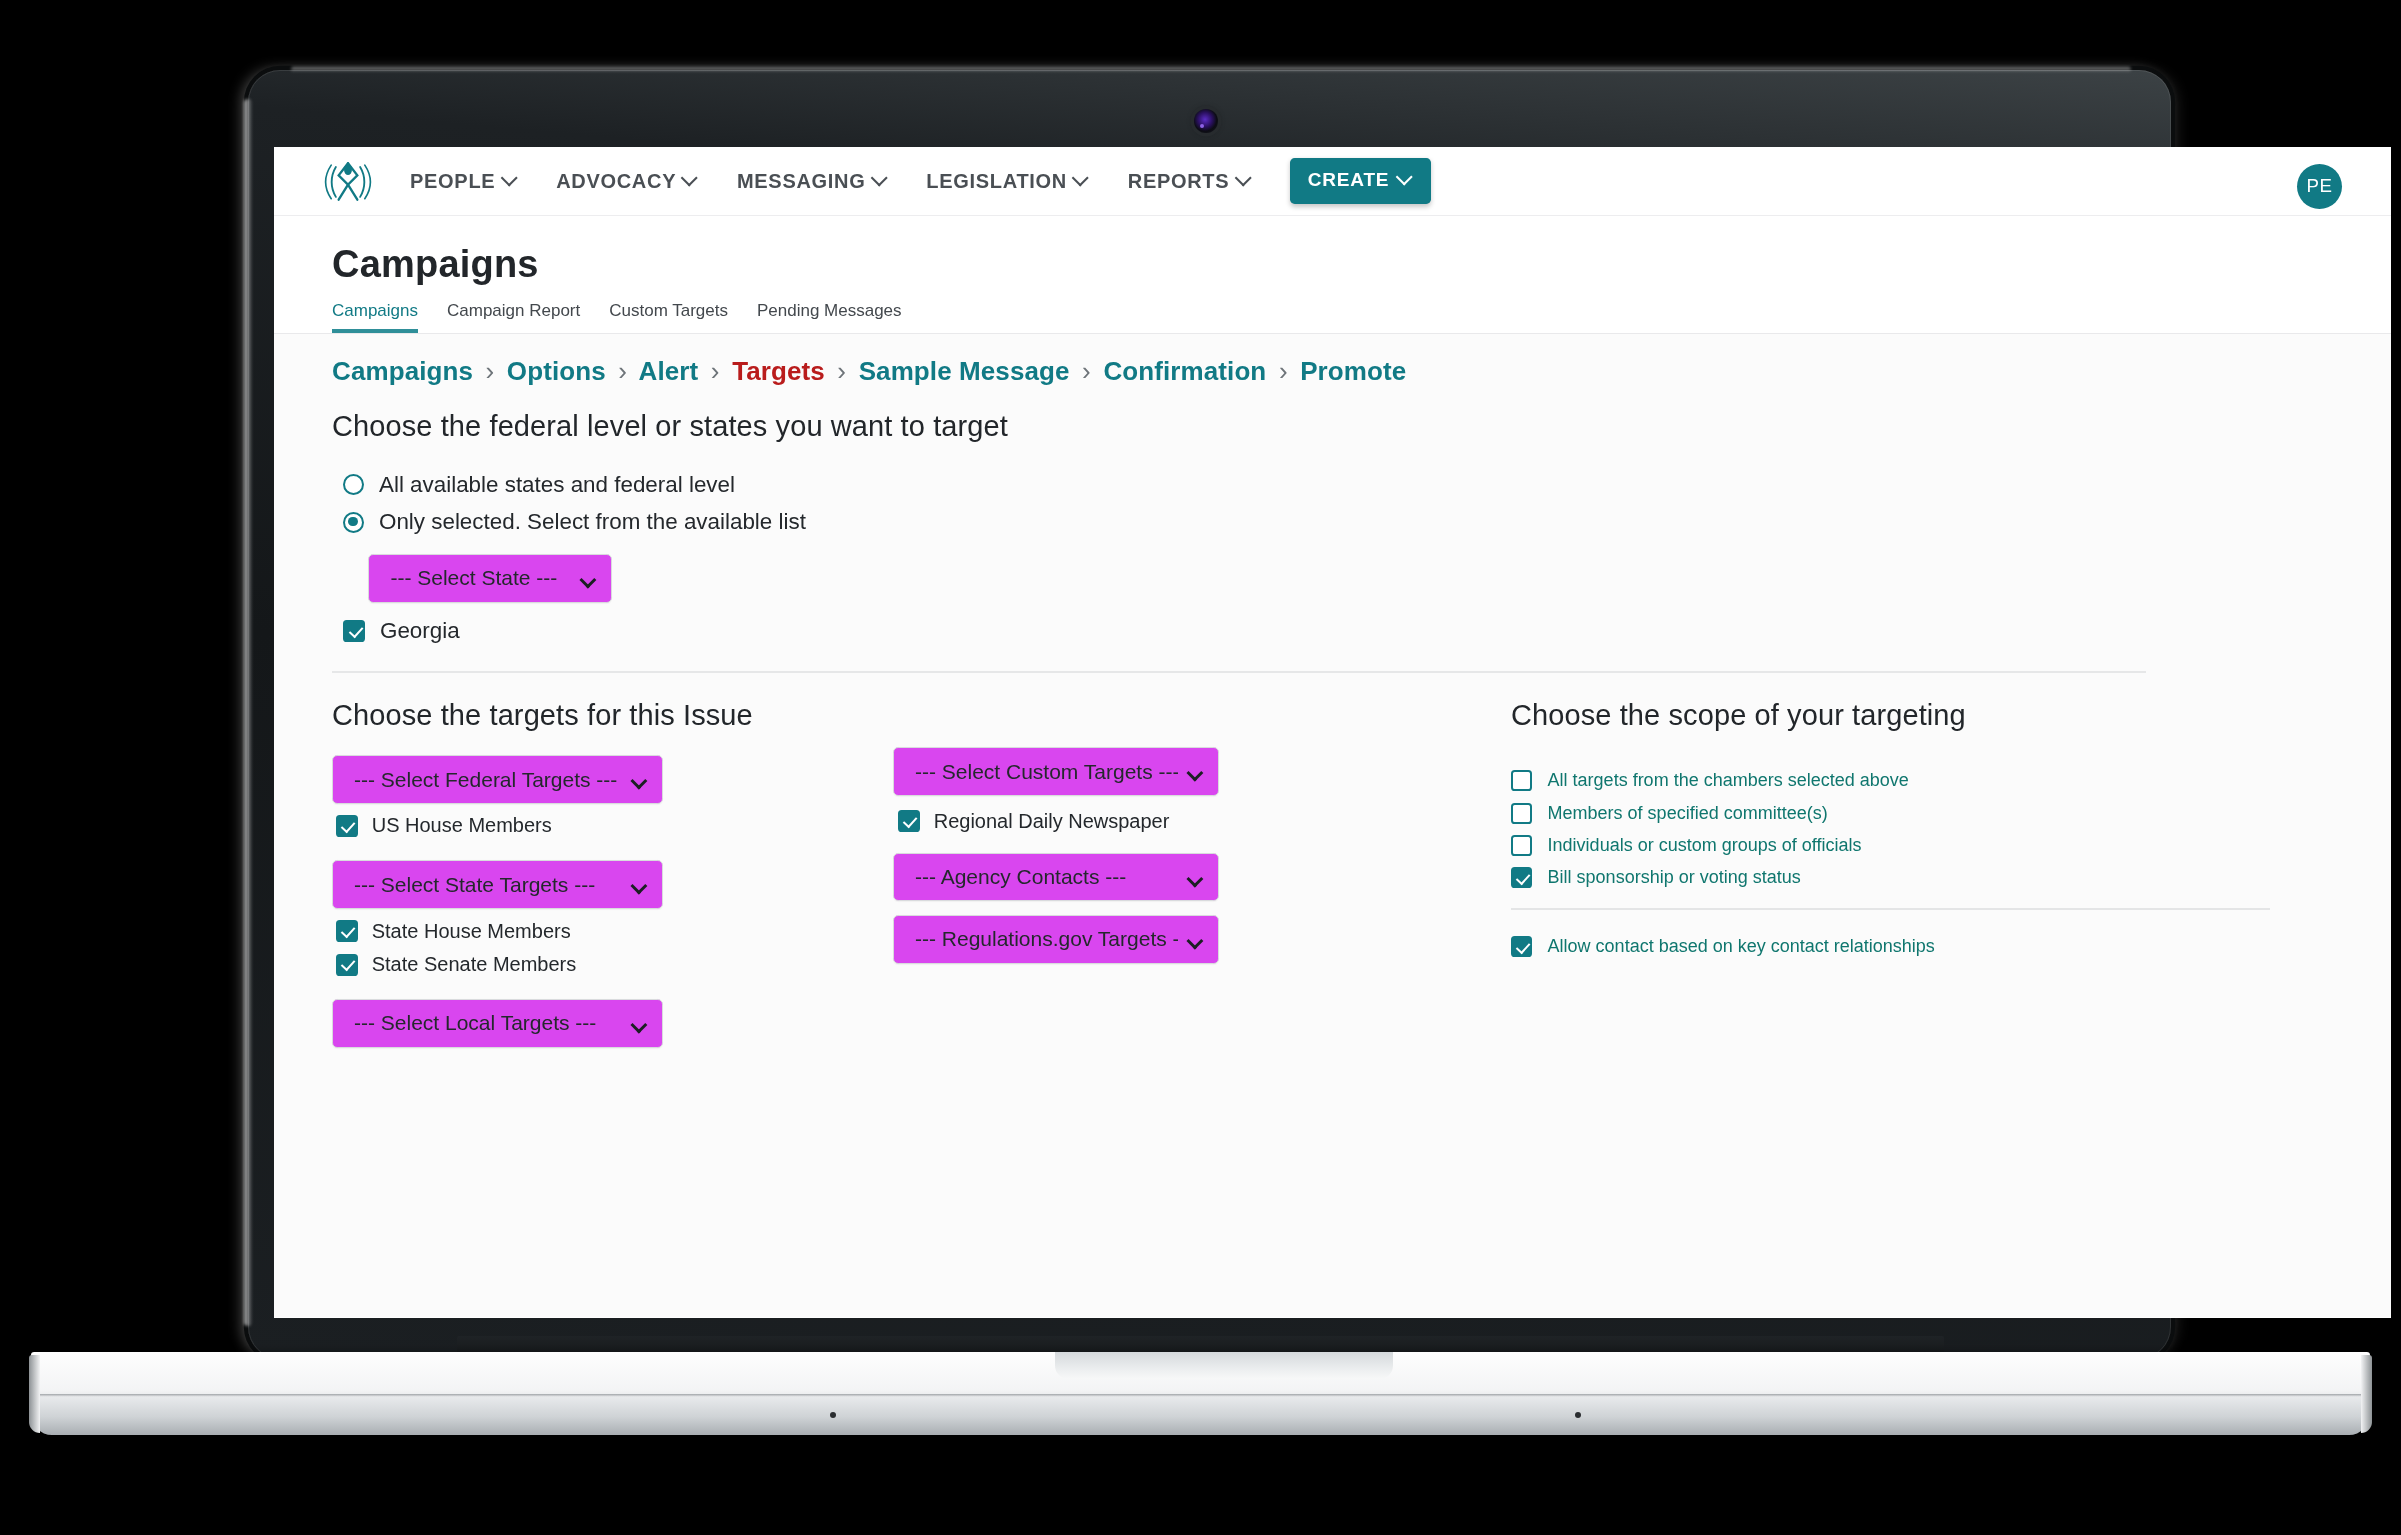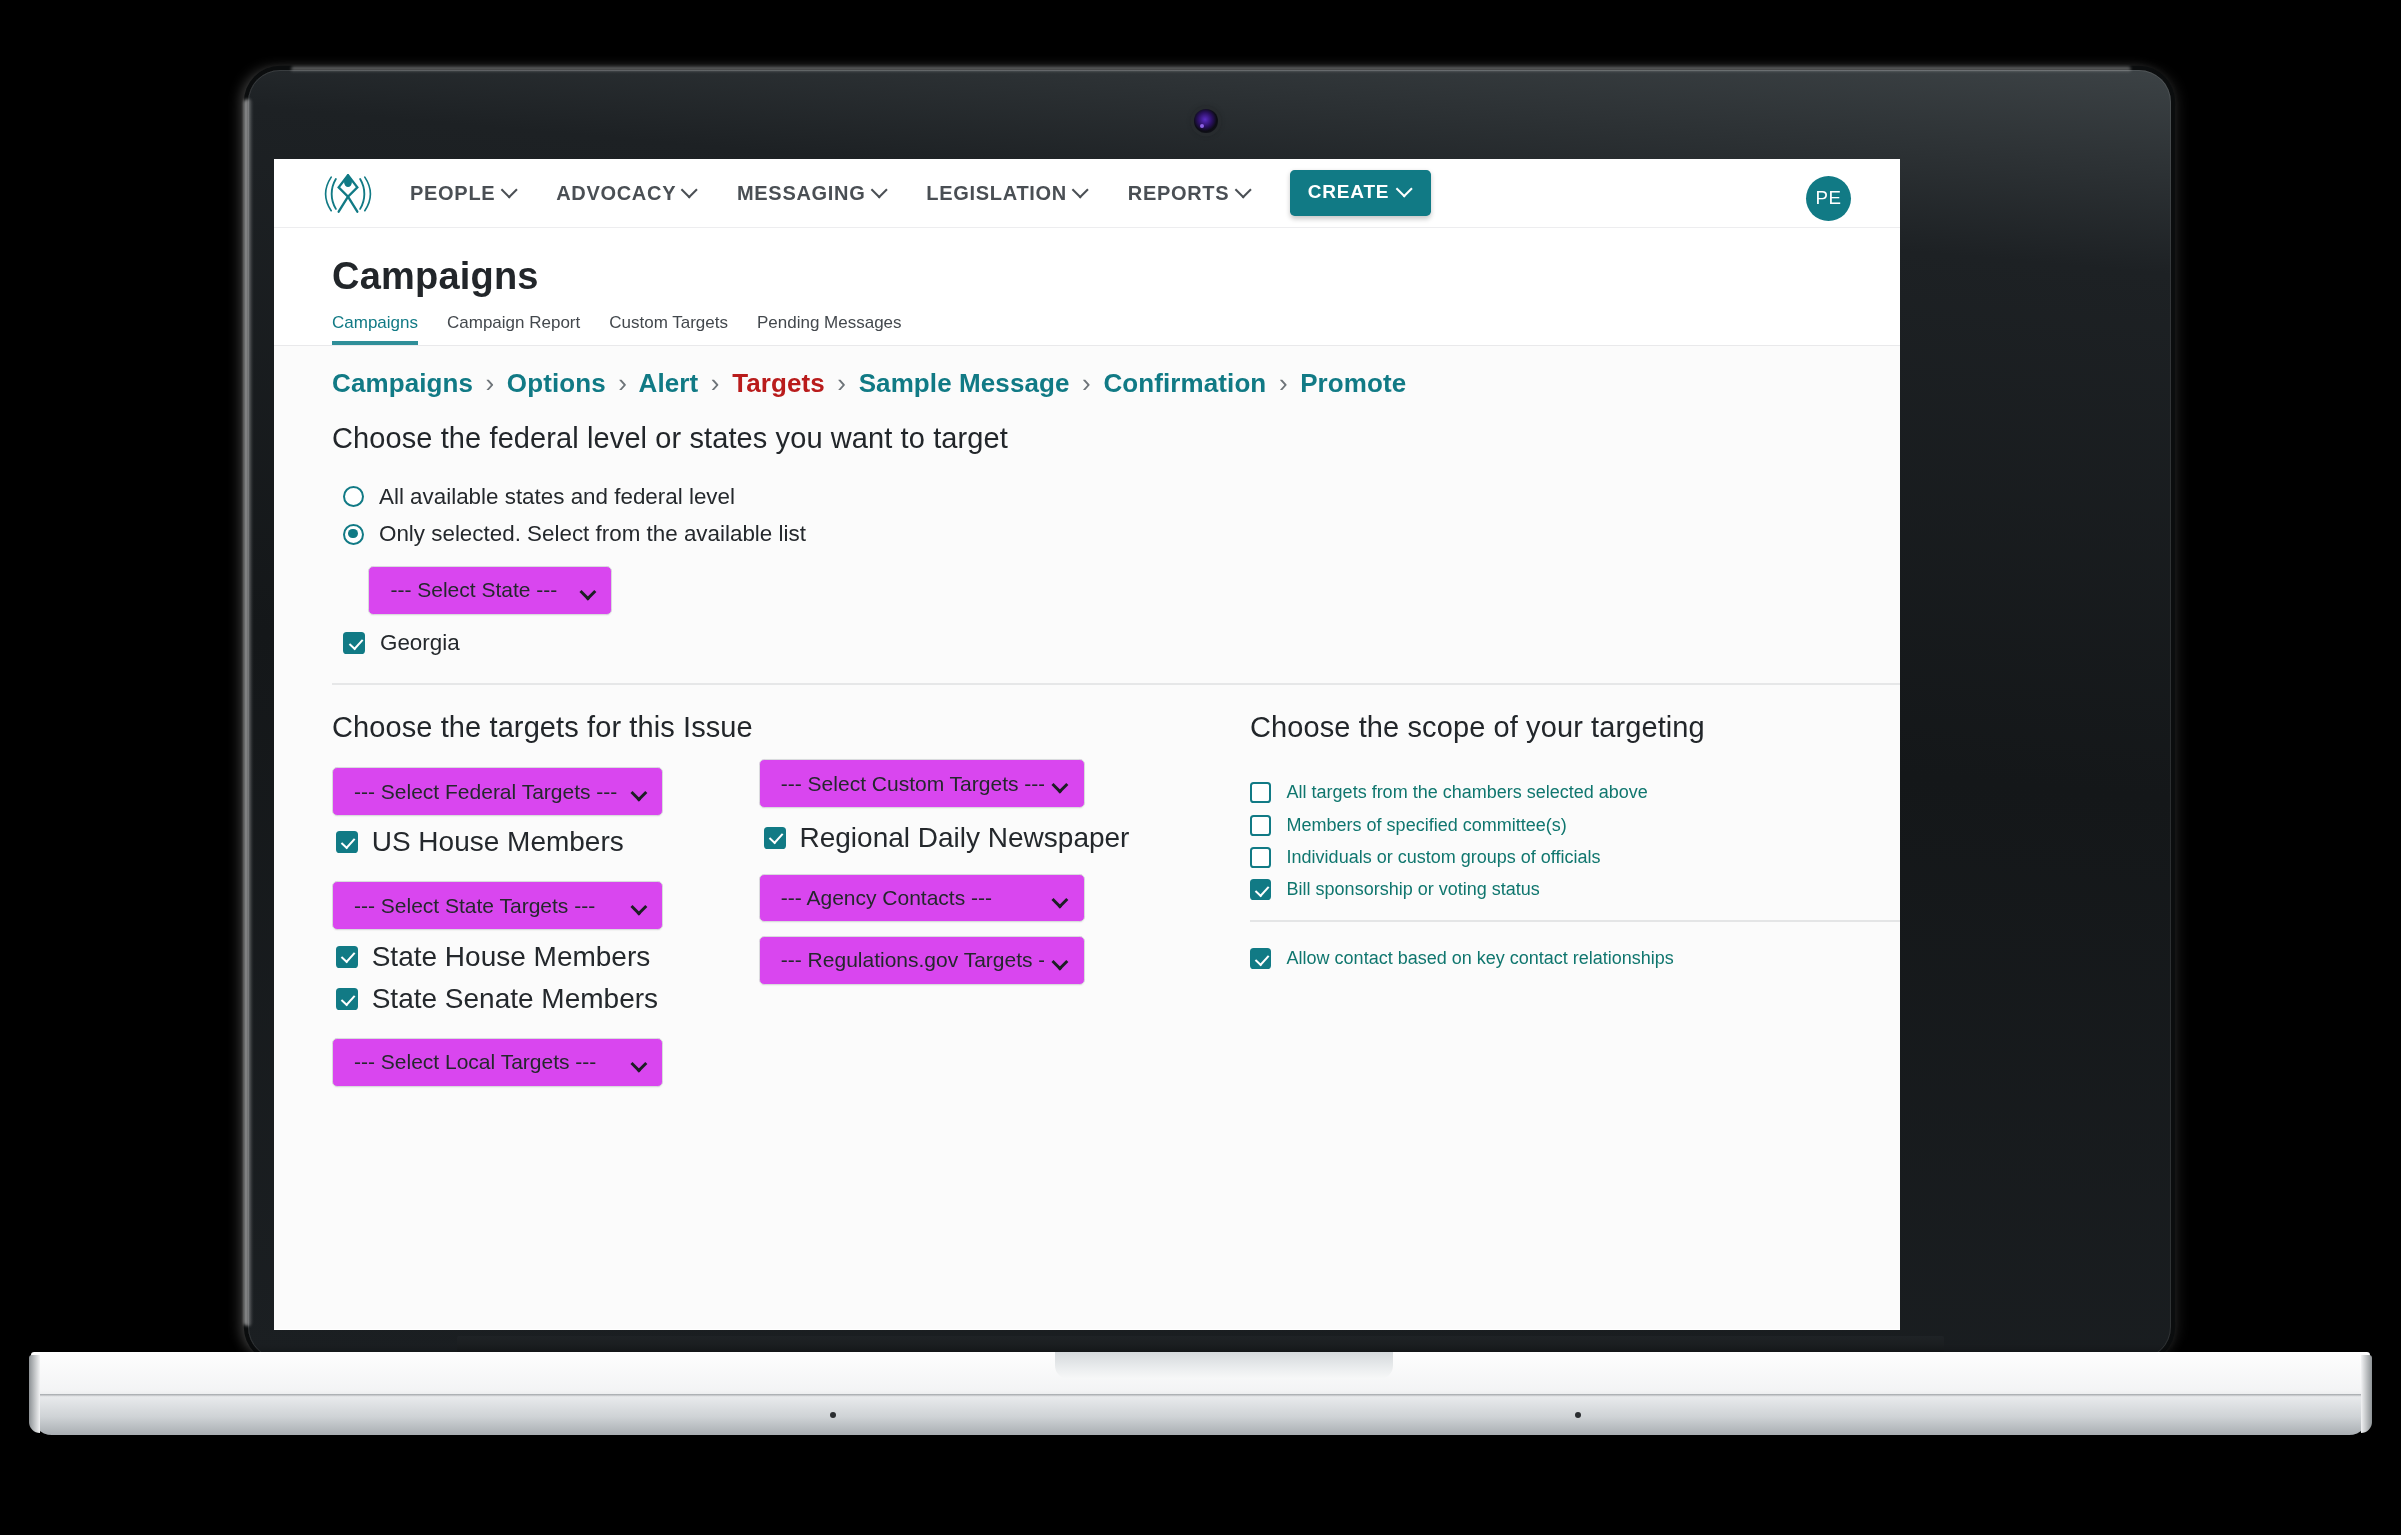--- a/index.html
+++ b/index.html
@@ -87,25 +87,24 @@
     border-radius: 50%;
     background: #a070ff;
     opacity: .85;
   }
 
   
   #screen {
     position: absolute;
     left: 274px;
     top: 147px;
-    width: 1626px;
+    width: 2117px;
     height: 1171px;
     background: #ffffff;
     overflow: hidden;
-    margin-top: 12px;
   }
 
   
   #laptop-base {
     position: absolute;
     left: 31px;
     top: 1352px;
     width: 2339px;
     height: 83px;
     border-radius: 3.1px 3.1px 21px 21px;
@@ -418,21 +417,21 @@
 
   .chk-row {
     display: flex;
     align-items: center;
     gap: 13.5px;
     margin-top: 10.4px;
   }
   .chk-label {
     font-family: "Liberation Sans Narrow", "Liberation Sans", sans-serif;
     font-stretch: condensed;
-    font-size: 28px;
+    font-size: 20px;
     color: #24282c;
     white-space: nowrap;
   }
   .col-left .chk-row { margin-left: 4.2px; }
   .col-mid .chk-row { margin-left: 5.2px; }
 
   .scope-list { margin-top: 38px; }
   .scope-row {
     display: flex;
     align-items: center;

